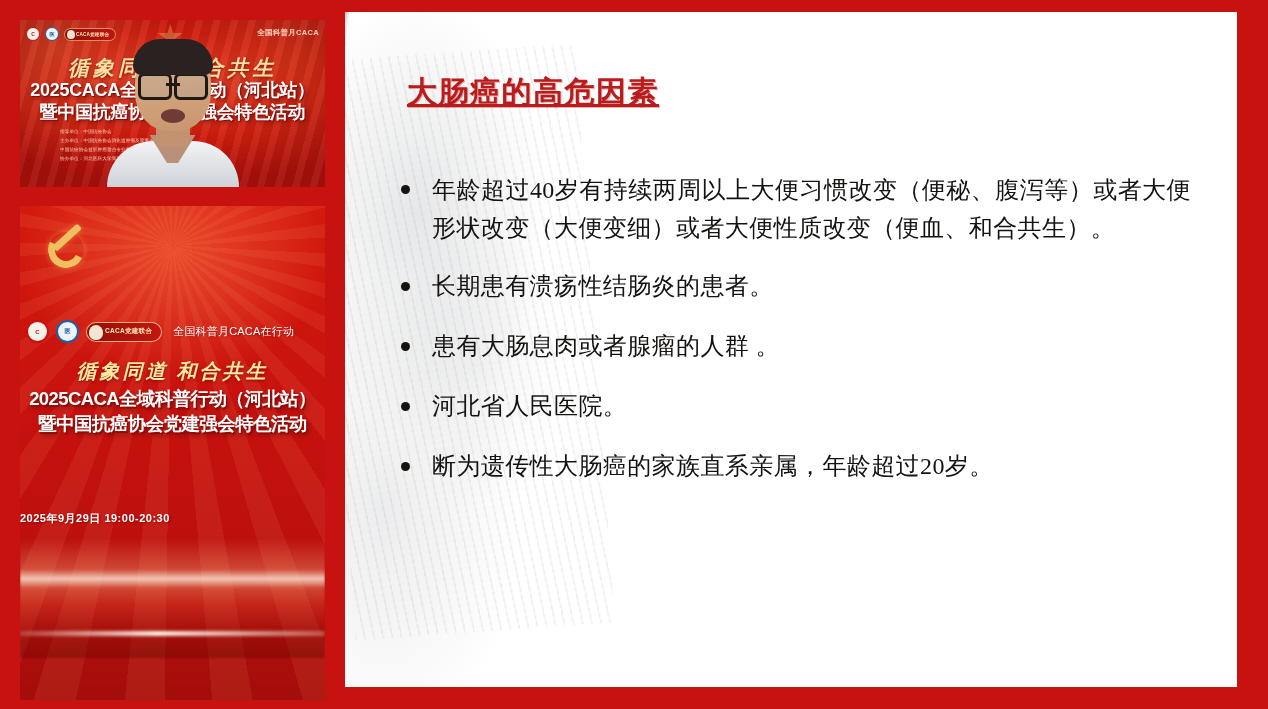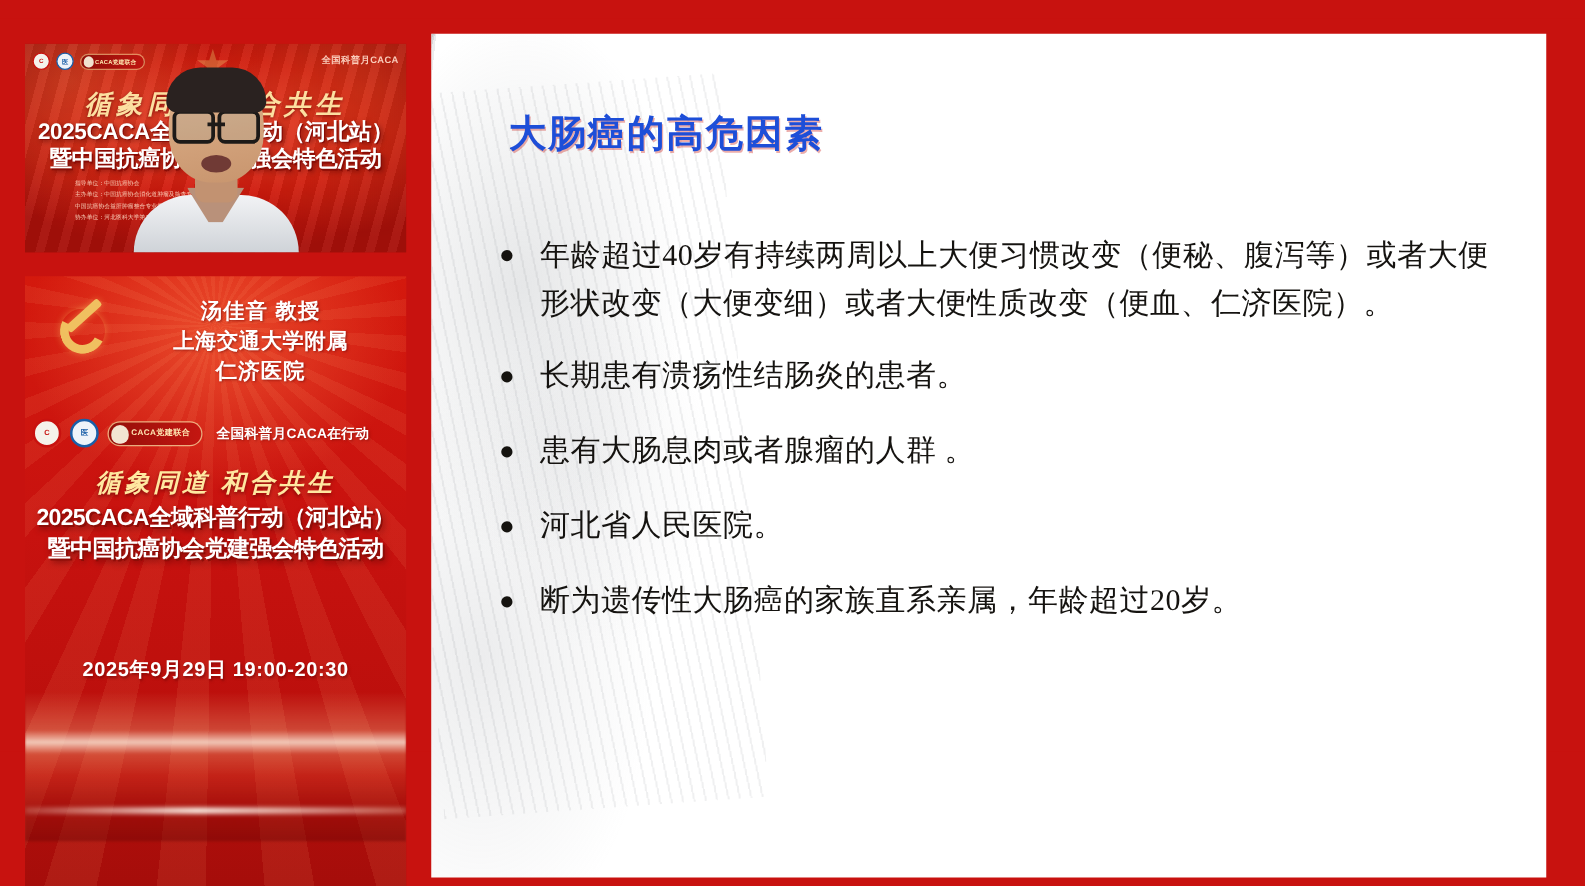--- a/index.html
+++ b/index.html
@@ -2,21 +2,21 @@
 <html><head>
 <meta charset="utf-8">
 <style>
   * { margin:0; padding:0; box-sizing:border-box; }
   html, body {
     width:1268px; height:709px;
     overflow:hidden;
     background:#c8120f;
     font-family:"Liberation Sans", sans-serif;
   }
-  #root { position:relative; width:1268px; height:586px; background:#c8120f;margin-top:15px; }
+  #root { position:relative; width:1268px; height:586px; background:#c8120f; }
 
   
   #left-column { position:absolute; left:20px; top:20px; width:305px; height:680px; }
 
   
   #video-panel {
     position:absolute; left:0; top:0; width:305px; height:167px;
     overflow:hidden;
     background:
       radial-gradient(ellipse 70% 60% at 50% 40%, #e8402a 0%, #cf1a0d 55%, #a8100a 100%);
@@ -184,43 +184,43 @@
     border:1.4px solid rgba(255,225,165,.75);
     display:flex; align-items:center; position:relative;
     font-size:6.5px; color:#ffe9b4; font-weight:bold; letter-spacing:.3px;
   }
   .logo-pill:before {
     content:""; position:absolute; left:2px; top:2px;
     width:14px; height:15px; border-radius:50% 50% 44% 44%;
     background:#f2e5d2;
   }
   .pp-slogan {
-    font-size:11px; font-weight:bold; color:#ffffff;
+    font-size:11px; font-weight:normal; color:#ffffff;
     margin-left:4px; letter-spacing:.2px;
     text-shadow:1px 1px 2px rgba(100,0,0,.5);
   }
 
   .pp-calligraphy {
     position:absolute; left:0; right:0; top:152px; text-align:center;
     font-family:"Liberation Serif", serif;
     font-size:20px; font-weight:bold; font-style:italic;
     color:#ffe8a0; letter-spacing:3px;
     text-shadow:0 1px 3px rgba(90,0,0,.65);
   }
   .pp-main1, .pp-main2 {
     position:absolute; left:0; right:0; text-align:center;
     font-size:18.5px; font-weight:bold; color:#ffffff;
     letter-spacing:-.6px;
     text-shadow:1.5px 1.5px 0 #8e0d07, 2px 3px 5px rgba(60,0,0,.55);
   }
   .pp-main1 { top:180px; }
   .pp-main2 { top:205px; }
   .pp-datetime {
-    position:absolute; left:0; right:0; top:305px; text-align:center;
-    font-size:16px; font-weight:bold; color:#ffffff;
+    position:absolute; left:0; right:0; top:305px; 
+    font-size:11px; font-weight:bold; color:#ffffff;
     letter-spacing:.5px;
     text-shadow:1px 1px 2px rgba(90,0,0,.5);
   }
   .pp-streak {
     position:absolute; left:0; right:0; bottom:42px; height:120px;
     background:
       linear-gradient(180deg,
         rgba(255,255,255,0) 0%,
         rgba(255,200,150,.30) 26%,
         rgba(255,245,225,.80) 34%,
@@ -258,23 +258,24 @@
     background:
       repeating-linear-gradient(82deg,
         rgba(120,124,130,.13) 0 1.5px,
         rgba(255,255,255,0) 1.5px 9px);
     transform:rotate(-4deg);
     filter:blur(.5px);
     opacity:.9;
   }
   #slide-title {
     position:absolute; left:62px; top:60px;
-    font-size:30px; font-weight:bold; color:#1d4ed8;
+    font-size:30px; font-weight:bold; color:#b91c1c;
     letter-spacing:1.5px;
     text-shadow:1px 1px 0 rgba(200,20,15,.35);
+    text-decoration:underline;
   }
   #bullet-list {
     position:absolute; left:56px; top:160px; right:46px;
   }
   .bullet {
     display:flex; align-items:flex-start;
     margin-bottom:22px;
   }
   .bullet-dot {
     flex:0 0 auto;
@@ -335,25 +336,20 @@
 
     <div id="poster-panel">
       <div class="poster-glow"></div>
       <div class="poster-rays"></div>
 
       <div class="pp-emblem">
         <div class="sickle"></div>
         <div class="hammer"></div>
       </div>
 
-      <div class="pp-speaker">
-        <div class="pp-name">汤佳音 教授</div>
-        <div class="pp-aff1">上海交通大学附属</div>
-        <div class="pp-aff2">仁济医院</div>
-      </div>
 
       <div class="pp-logos">
         <div class="logo-circle lc-a">C</div>
         <div class="logo-circle lc-b">医</div>
         <div class="logo-pill">CACA党建联合</div>
         <div class="pp-slogan">全国科普月CACA在行动</div>
       </div>
 
       <div class="pp-calligraphy">循象同道 和合共生</div>
       <div class="pp-main1">2025CACA全域科普行动（河北站）</div>
@@ -368,21 +364,21 @@
 
   <div id="slide">
     <div class="slide-texture"></div>
     <div class="slide-texture2"></div>
 
     <div id="slide-title">大肠癌的高危因素</div>
 
     <div id="bullet-list">
       <div class="bullet b-first">
         <span class="bullet-dot"></span>
-        <span class="bullet-text">年龄超过40岁有持续两周以上大便习惯改变（便秘、腹泻等）或者大便形状改变（大便变细）或者大便性质改变（便血、仁济医院）。</span>
+        <span class="bullet-text">年龄超过40岁有持续两周以上大便习惯改变（便秘、腹泻等）或者大便形状改变（大便变细）或者大便性质改变（便血、和合共生）。</span>
       </div>
       <div class="bullet">
         <span class="bullet-dot"></span>
         <span class="bullet-text">长期患有溃疡性结肠炎的患者。</span>
       </div>
       <div class="bullet">
         <span class="bullet-dot"></span>
         <span class="bullet-text">患有大肠息肉或者腺瘤的人群 。</span>
       </div>
       <div class="bullet">

